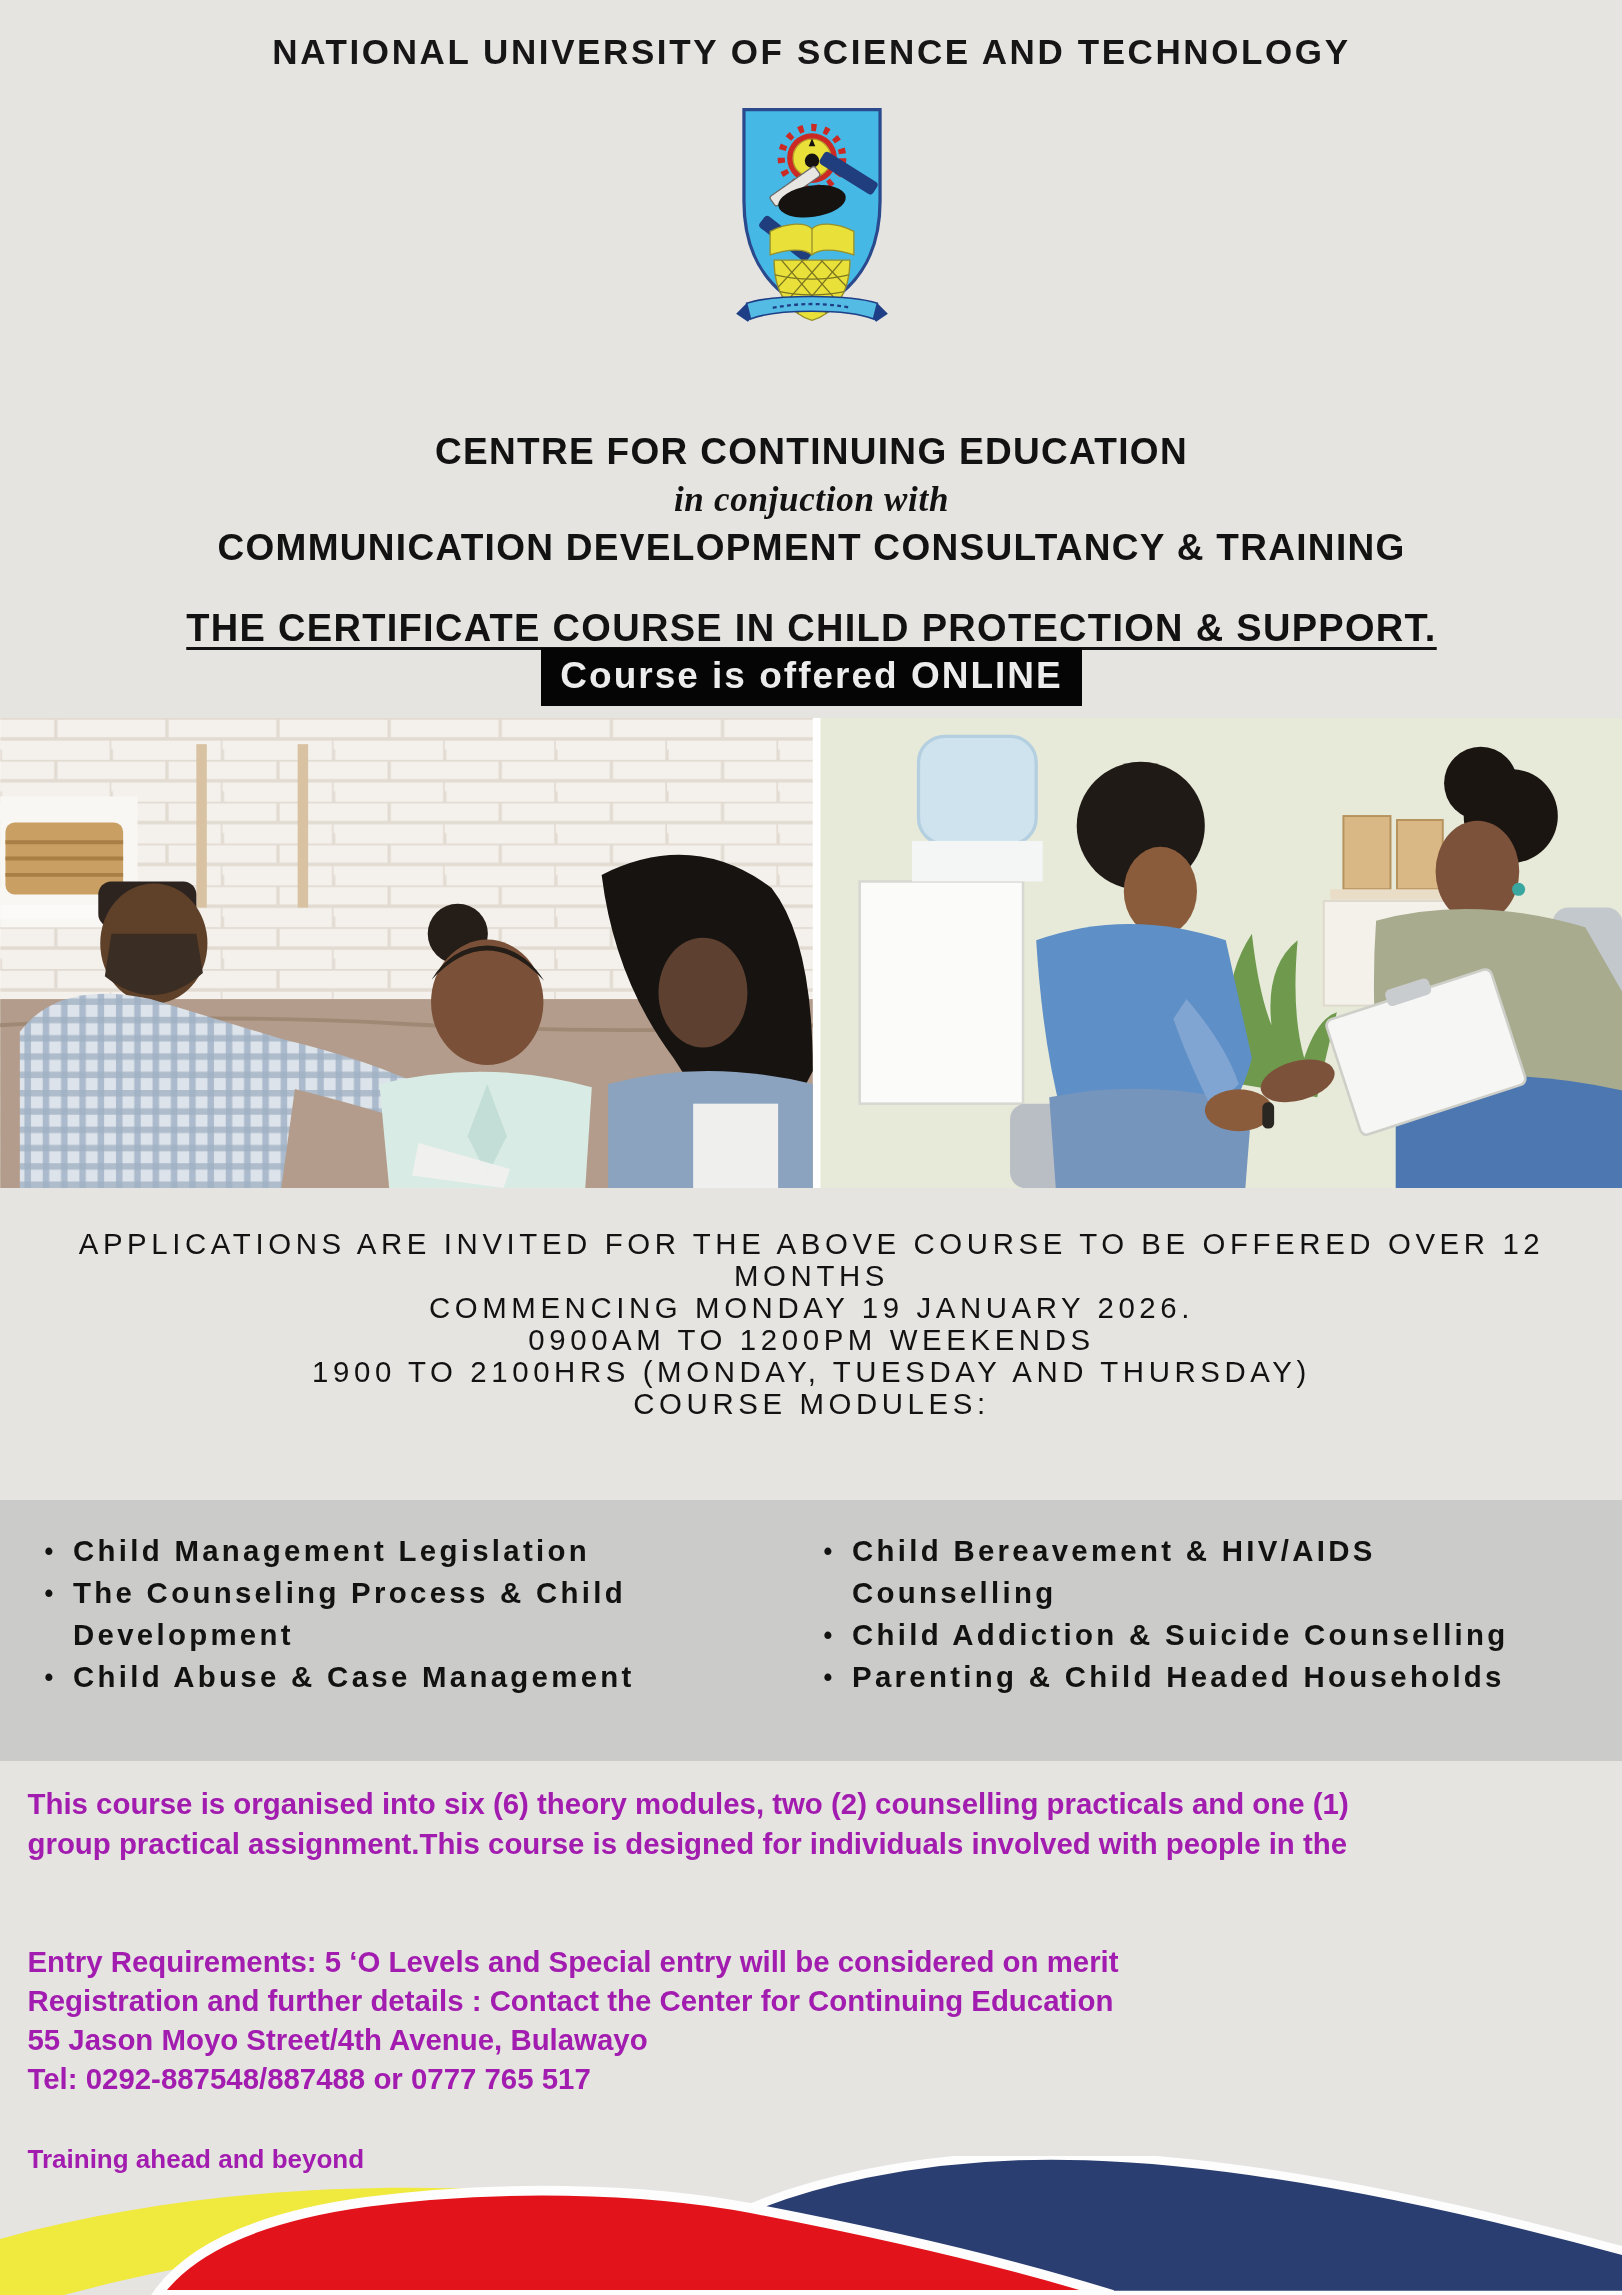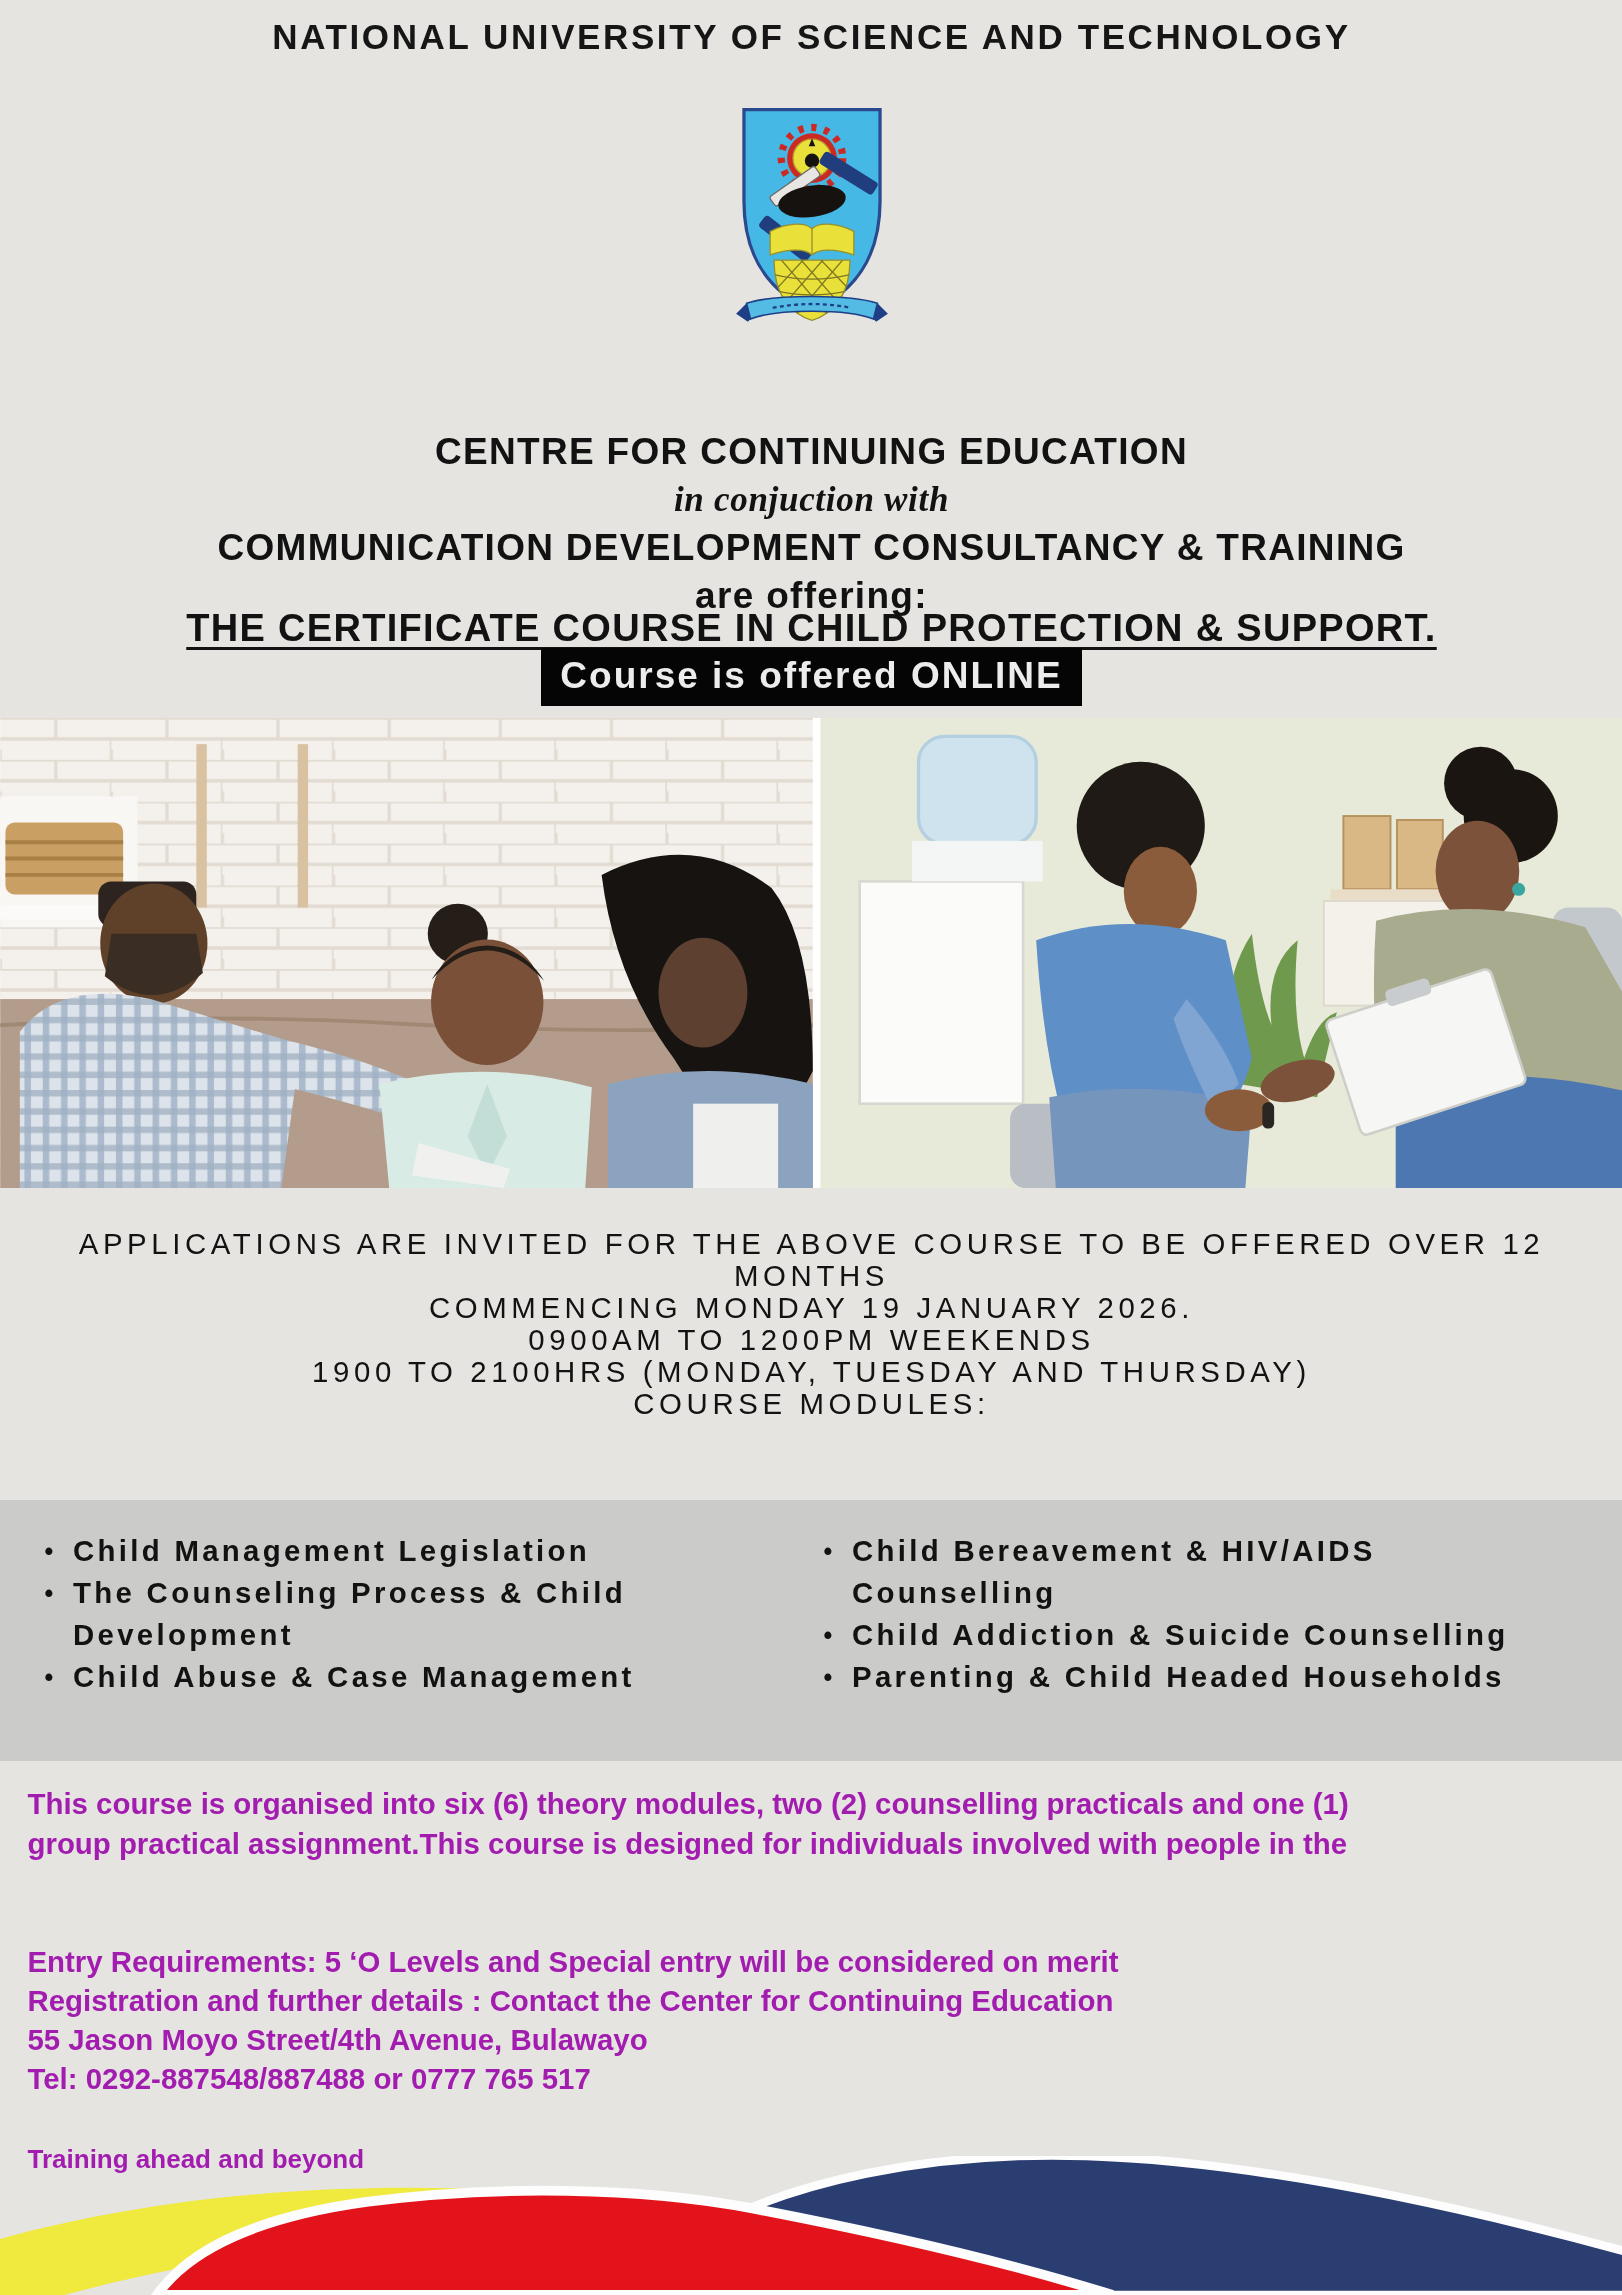--- a/index.html
+++ b/index.html
@@ -6,21 +6,21 @@
     --page-bg:#e5e4e1; --band-bg:#cbcbc9; --banner-bg:#050505; --banner-fg:#ececec;
     --text:#121212; --swoosh-yellow:#f0e93e; --swoosh-red:#e2131b; --swoosh-blue:#2a3e71;
     --shield-blue:#45b8e6; --tool-navy:#203d7d; --photo-gap:#ffffff;
   }
   *{margin:0;padding:0;box-sizing:border-box;}
   html,body{width:1623px;height:2295px;}
   body{font-family:"Liberation Sans",sans-serif;background:var(--page-bg);position:relative;overflow:hidden;color:var(--text);}
   .abs{position:absolute;left:0;width:100%;}
   .center{text-align:center;}
 
-  .header-title{top:17px;font-weight:700;font-size:35px;letter-spacing:2.6px;color:#161616;}
+  .header-title{top:32px;font-weight:700;font-size:35px;letter-spacing:2.6px;color:#161616;}
 
   .crest{position:absolute;top:103px;left:50%;transform:translateX(-50%);width:157px;height:228px;}
 
   .intro{top:428px;}
   .intro .ln{display:block;line-height:48px;font-weight:700;font-size:37px;letter-spacing:1.3px;}
   .intro .ln.italic{font-style:italic;font-size:35px;letter-spacing:0.7px;font-family:Liberation Serif, serif;}
 
   .course-title{top:607px;font-weight:700;font-size:38px;letter-spacing:1.3px;}
   .course-title span{text-decoration:underline;text-decoration-thickness:3.3px;text-underline-offset:5.9px;}
 
@@ -101,21 +101,20 @@
     <path d="M220 306 L236 322 L218 334 L214 330 Z" fill="#1e3f86"></path>
     <path d="M20 306 C60 292 180 292 220 306 L214 330 C175 314 65 314 26 330 Z" fill="#54bce4" stroke="#1e3f86" stroke-width="2.5"></path>
     <path d="M60 313 C100 305 140 305 180 313" stroke="#1e3f86" stroke-width="3.5" stroke-dasharray="6 5" fill="none"></path>
   </g>
 </svg>
 
 <div class="abs center intro">
   <span class="ln">CENTRE FOR CONTINUING EDUCATION</span>
   <span class="ln italic">in conjuction with</span>
   <span class="ln">COMMUNICATION DEVELOPMENT CONSULTANCY &amp; TRAINING</span>
-  <span class="ln">are offering:</span>
 </div>
 
 <div class="abs center course-title">
   <span>THE CERTIFICATE COURSE IN CHILD PROTECTION &amp; SUPPORT.</span>
 </div>
 
 <div class="abs center banner-wrap">
   <span class="banner">Course is offered ONLINE</span>
 </div>
 

